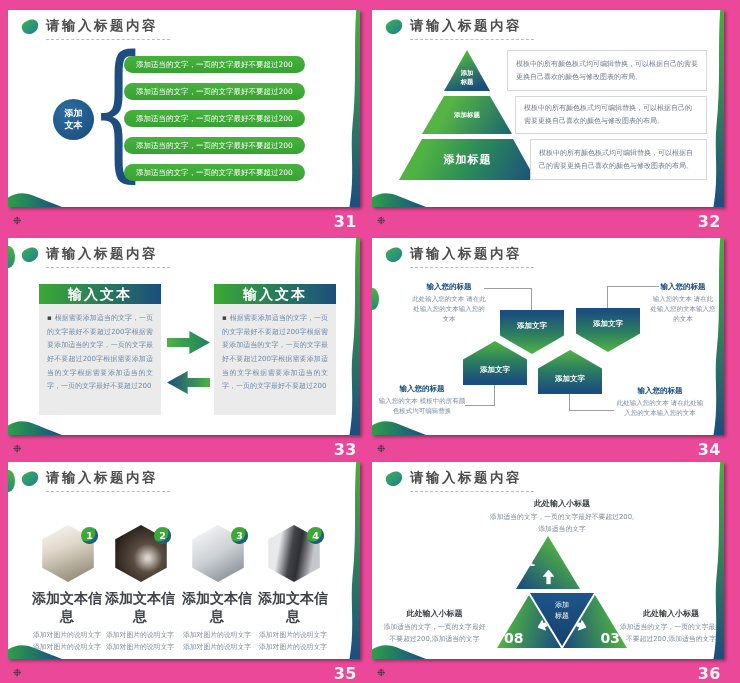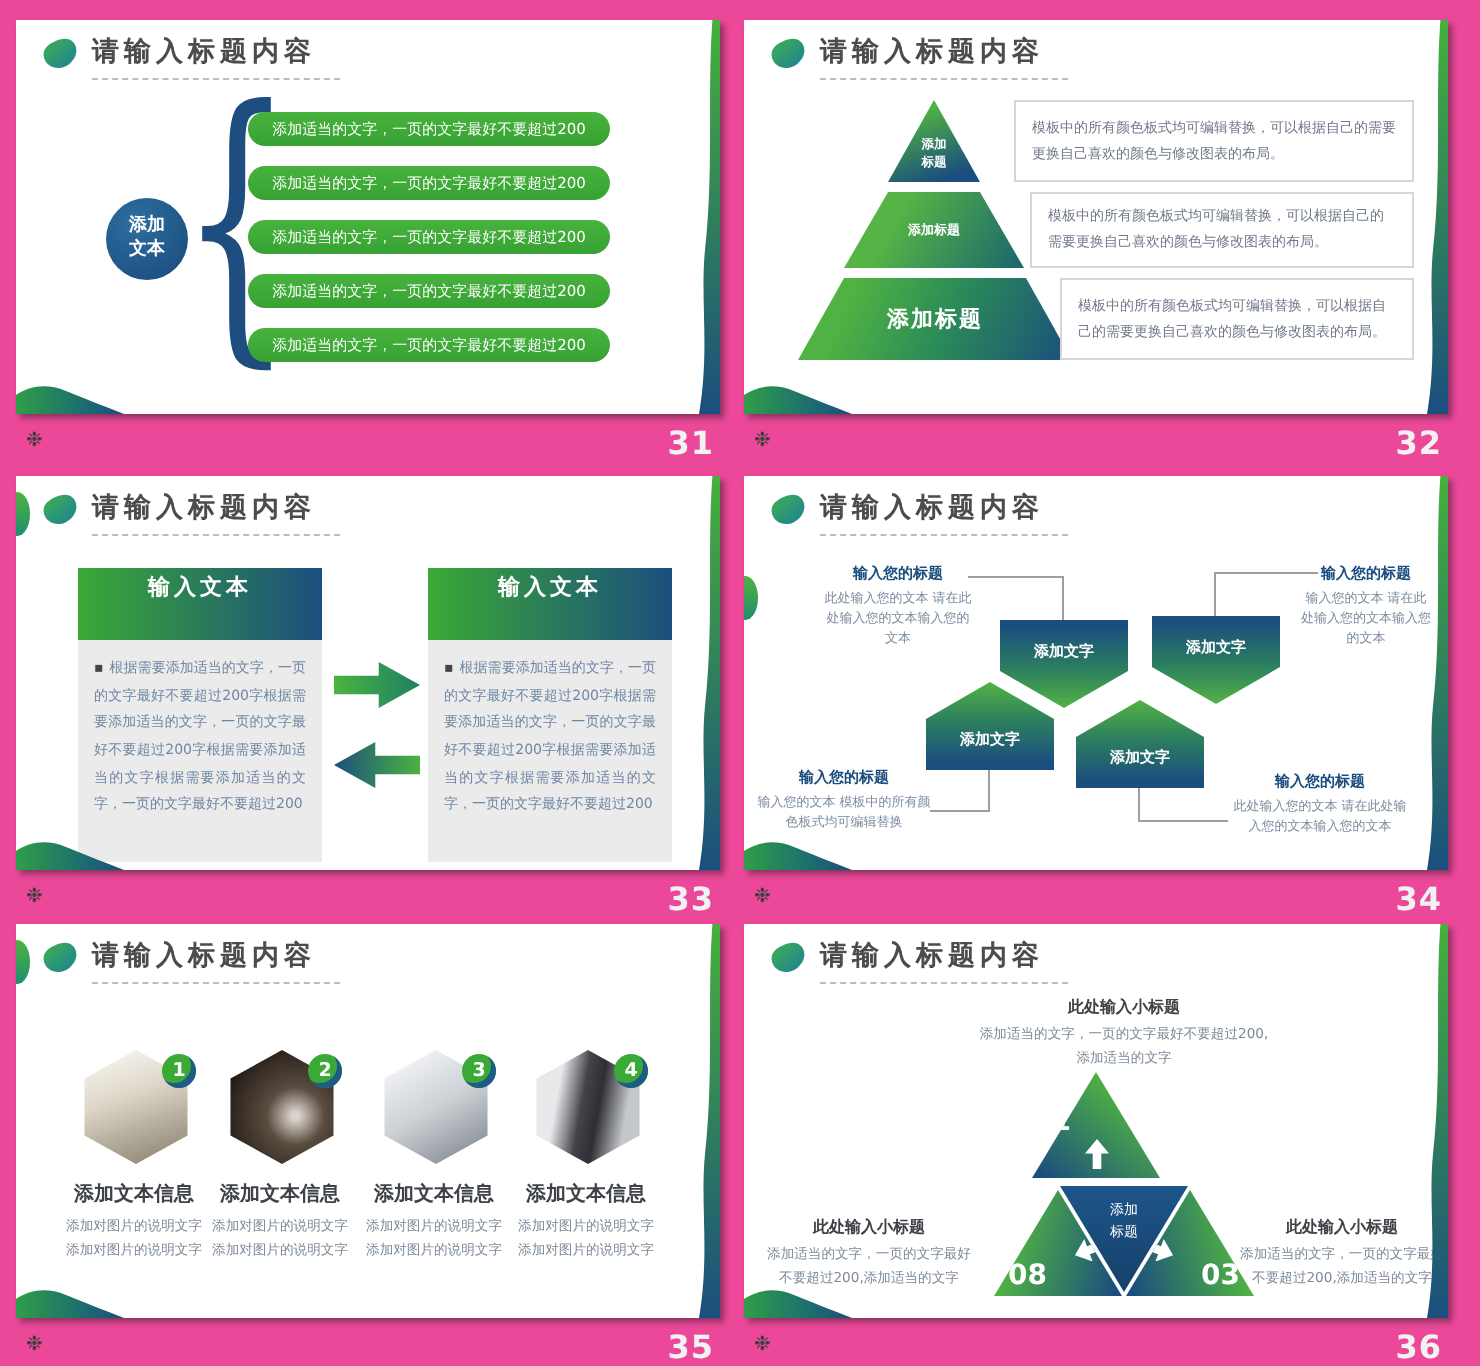--- a/index.html
+++ b/index.html
@@ -31,21 +31,21 @@
   .pyr1{left:72px;top:40px;width:46px;height:41px;clip-path:polygon(50% 0,100% 100%,0 100%);background:linear-gradient(160deg,#4fb243 20%,#1b4e7e 85%);font-size:6.3px;font-weight:bold;line-height:1.35;padding-bottom:5px}
   .pyr2{left:50px;top:86px;width:90px;height:38px;clip-path:polygon(24.5% 0,75.5% 0,100% 100%,0 100%);background:linear-gradient(120deg,#55b445 30%,#1e6a6b 95%);font-size:6.5px;font-weight:bold;justify-content:center}
   .pyr3{left:27px;top:129px;width:137px;height:41px;clip-path:polygon(16.8% 0,83.2% 0,100% 100%,0 100%);background:linear-gradient(115deg,#4fb243 20%,#2a8a58 55%,#1b4e7e 100%);font-size:11px;font-weight:bold;letter-spacing:1px;justify-content:center}
   .box32{position:absolute;background:#fff;border:1px solid #d6d6d6;color:#70798a;font-size:7px;line-height:1.85;padding:4px 8px;display:flex;align-items:center}
   .b32-1{left:135px;top:40px;width:200px;height:41px}
   .b32-2{left:143px;top:86px;width:192px;height:38px}
   .b32-3{left:158px;top:129px;width:177px;height:41px}
   
   .card33{position:absolute;top:46px;width:122px;height:131px}
   .card33.p1{left:31px}.card33.p2{left:206px}
-  .card-h{height:36px;background:linear-gradient(90deg,#3aa935,#1b4e7e);color:#fff;font-weight:bold;font-size:11px;line-height:20px;text-align:center;letter-spacing:2px}
+  .card-h{height:20px;background:linear-gradient(90deg,#3aa935,#1b4e7e);color:#fff;font-weight:bold;font-size:14px;line-height:20px;text-align:center;letter-spacing:2px}
   .card-b{background:#ebebeb;height:111px;padding:8px 8px 0 8px;font-size:7px;color:#6f87a5;line-height:1.95;text-align:justify}
   .bullet{margin-right:3px;color:#444}
   .arr{position:absolute;width:43px;height:23px}
   .arr-r{left:159px;top:93px;clip-path:polygon(0 30%,52% 30%,52% 0,100% 50%,52% 100%,52% 70%,0 70%);background:linear-gradient(to right,#4cb340,#1e7f62)}
   .arr-l{left:159px;top:133px;clip-path:polygon(100% 30%,48% 30%,48% 0,0 50%,48% 100%,48% 70%,100% 70%);background:linear-gradient(to left,#4cb340,#1b4e7e)}
   
   .pent{position:absolute;width:64px;height:44px;color:#fff;font-size:7.5px;font-weight:bold;display:flex;align-items:center;justify-content:center}
   .pent.down{clip-path:polygon(0 0,100% 0,100% 58%,50% 100%,0 58%);background:linear-gradient(180deg,#1b4e7e 8%,#2c7e60 55%,#52b343 100%);padding-bottom:12px}
   .pent.up{clip-path:polygon(50% 0,100% 42%,100% 100%,0 100%,0 42%);background:linear-gradient(180deg,#52b343 0%,#2c7e60 45%,#1b4e7e 92%);padding-top:14px}
   .p34-tl{left:128px;top:72px}.p34-tr{left:204px;top:70px}
@@ -61,21 +61,21 @@
   
   .hex{position:absolute;top:63px;width:56px;height:57px;clip-path:polygon(50% 0,96% 25%,96% 75%,50% 100%,4% 75%,4% 25%)}
   .hx1{left:32px;background:linear-gradient(160deg,#f5f2ec 10%,#ded7c9 40%,#b0a896 70%,#847a6a 100%)}
   .hx2{left:105px;background:radial-gradient(circle at 62% 58%,#d8d2ca 4%,#5a4c40 30%,#241d17 75%)}
   .hx3{left:182px;background:linear-gradient(150deg,#f0f1f3 15%,#ccd1d5 50%,#8f969c 85%)}
   .hx4{left:258px;background:linear-gradient(100deg,#e8e9eb 25%,#43434a 45%,#2e2e34 58%,#c4c7cb 80%)}
   .badge{position:absolute;top:65px;width:17px;height:17px;border-radius:50%;background:#3aa935;box-shadow:inset -2.5px -2.5px 0 #1d5c86;color:#fff;font-size:9.5px;font-weight:bold;display:flex;align-items:center;justify-content:center;z-index:2}
   .bd1{left:73px}.bd2{left:146px}.bd3{left:223px}.bd4{left:299px}
   .it{position:absolute;top:128px;width:74px;text-align:center}
   .it1{left:22px}.it2{left:95px}.it3{left:172px}.it4{left:248px}
-  .it-title{font-size:10px;font-weight:bold;color:#3f4348;margin-bottom:4px}
+  .it-title{font-size:14px;font-weight:bold;color:#3f4348;margin-bottom:4px}
   .it-cap{font-size:6.8px;color:#7c8a99;line-height:1.75}
   
   .tri{position:absolute;width:64px;height:53px;color:#fff}
   .t01{left:144px;top:74px;clip-path:polygon(50% 0,100% 100%,0 100%);background:linear-gradient(to bottom left,#4fb243 25%,#1b4e7e 95%);text-align:left}
   .t02{left:125px;top:133px;clip-path:polygon(50% 0,100% 100%,0 100%);background:linear-gradient(105deg,#4fb243 20%,#1b4e7e 95%)}
   .t03{left:191px;top:133px;clip-path:polygon(50% 0,100% 100%,0 100%);background:linear-gradient(255deg,#4fb243 20%,#1b4e7e 95%)}
   .tc{left:158px;top:131px;clip-path:polygon(0 0,100% 0,50% 100%);background:linear-gradient(180deg,#1d558a,#16406a);text-align:center;font-size:7px;line-height:1.6;padding-top:7px}
   .tnum{font-size:14px;font-weight:bold}
   .t01 .tnum{display:block;margin-top:17px}
   .t02 .tnum{position:absolute;left:7px;bottom:2px}

